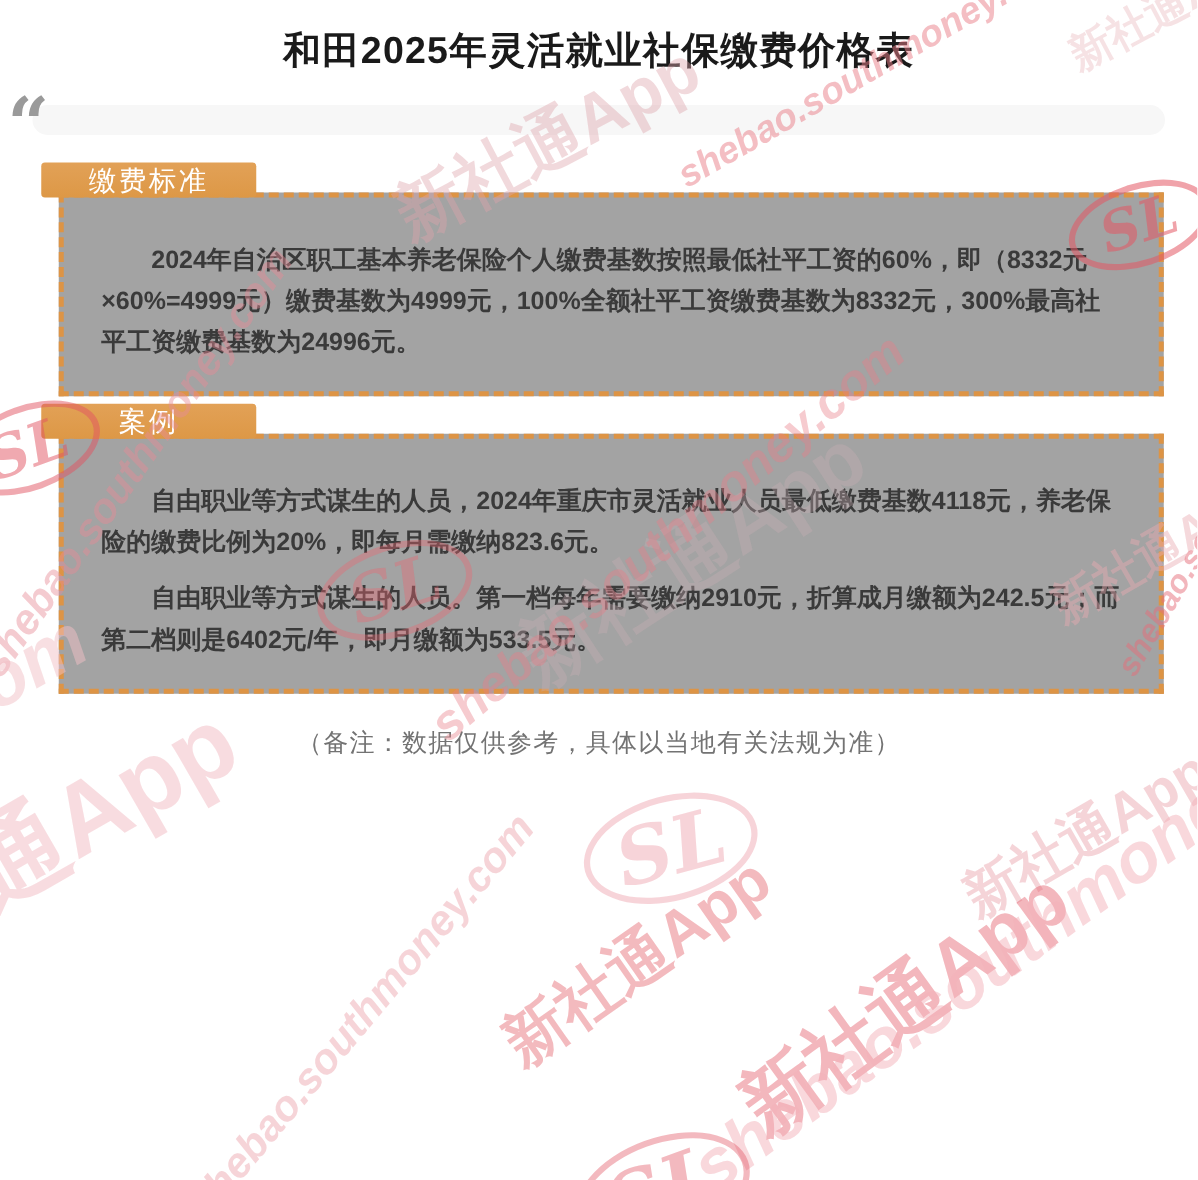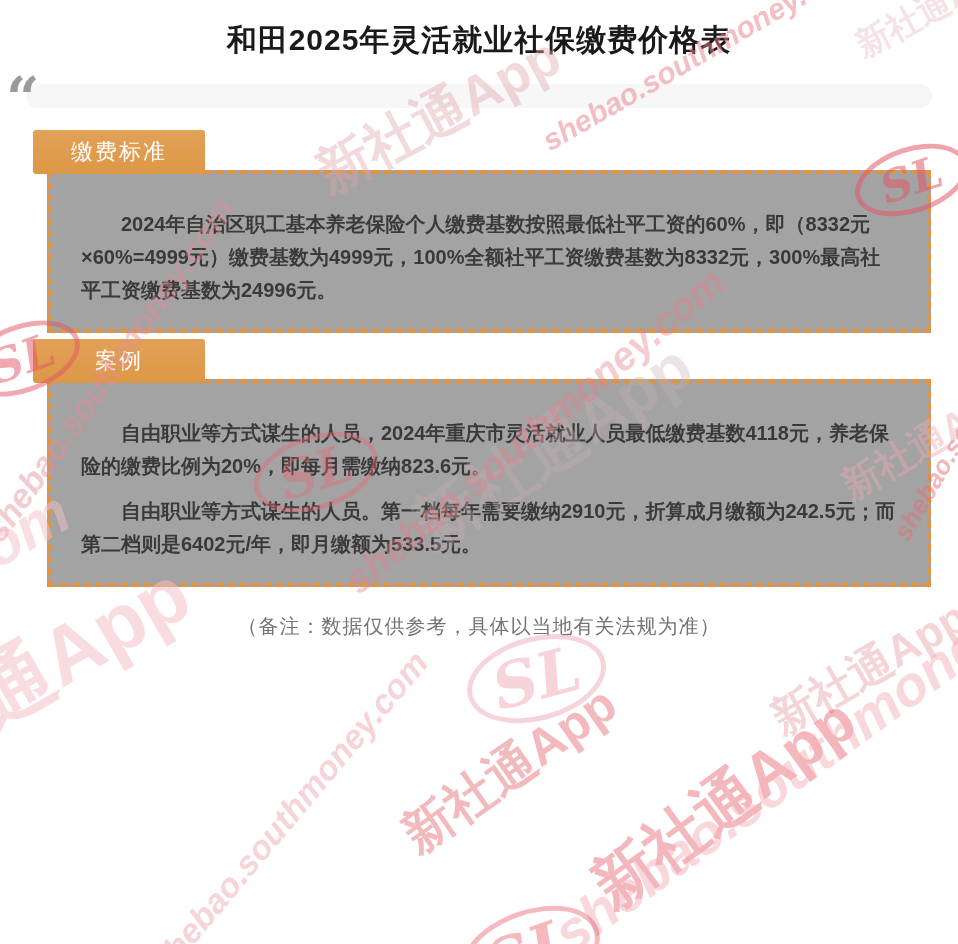--- a/index.html
+++ b/index.html
@@ -29,24 +29,24 @@
     position:absolute;left:-20px;top:-14px;
     font-family:"DejaVu Serif","Liberation Serif",serif;
     font-size:58px;font-weight:bold;color:#9a9a9a;line-height:1;
   }
 
   
   .sec{margin-top:22px;}
   .sec + .sec{margin-top:6px;}
   .tab{
     position:relative;z-index:3;
-    margin-left:33px;width:172px;height:44px;margin-bottom:-4px;
+    margin-left:33px;width:172px;height:28px;margin-bottom:-4px;
     background:linear-gradient(180deg,#e2a157 0%,#dd9846 100%);
     border-radius:3px;
-    display:flex;align-items:center;justify-content:center;
+    display:flex;justify-content:center;
     color:#ffffff;font-size:22px;letter-spacing:2px;
   }
   .dashed-box{
     position:relative;z-index:1;
     margin:0 27px 0 47px;
     border:4px dashed #dd9445;
     background:#a3a3a3;
     padding:34px 30px 22px 30px;
     font-size:20px;line-height:33px;color:#3a3a3a;font-weight:bold;
   }

